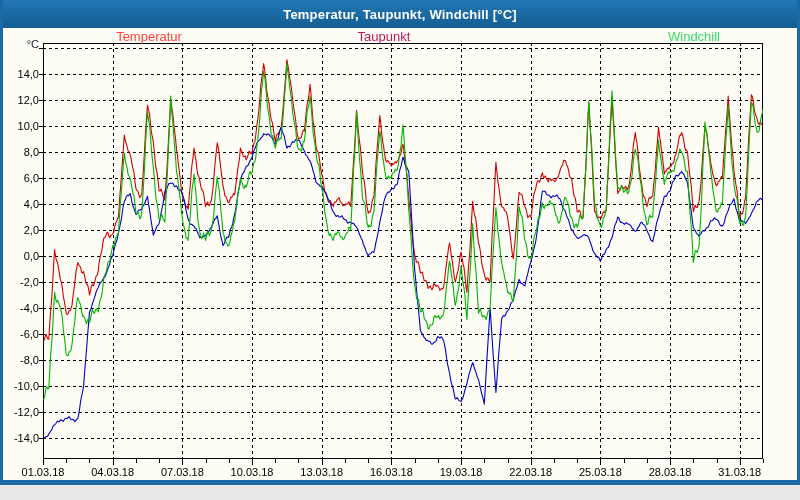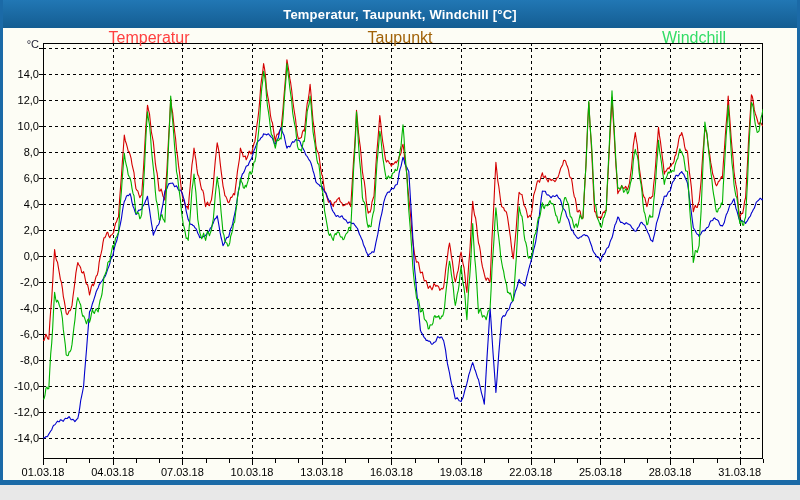--- a/index.html
+++ b/index.html
@@ -1,21 +1,21 @@
 <!DOCTYPE html>
 <html><head>
 <meta charset="utf-8">
 <style>
   html,body{margin:0;padding:0;background:#e8e8e8;font-family:"Liberation Sans",sans-serif;}
   #app{position:relative;width:800px;height:485px;background:#fdfdf5;overflow:hidden;
        box-sizing:border-box;border-left:3px solid #1b6aa7;border-right:3px solid #1b6aa7;border-bottom:5px solid #1b6aa7;}
   #titlebar{position:absolute;left:-3px;top:0;width:800px;height:28px;
             background:linear-gradient(#2277b4,#145d92);display:flex;align-items:center;justify-content:center;}
   #titlebar span{color:#ffffff;font-size:13px;font-weight:bold;letter-spacing:0.2px;}
-  .legend-item{position:absolute;top:29px;transform:translateX(-50%);font-size:16px;white-space:nowrap;text-align:center;}
+  .legend-item{position:absolute;top:29px;transform:translateX(-50%);font-size:13px;white-space:nowrap;text-align:center;}
   #unit-label{position:absolute;left:0;top:38px;width:36px;text-align:right;font-size:11px;color:#1a1a2e;}
   #chart-svg{position:absolute;left:0;top:0;}
   svg text{font-family:"Liberation Sans",sans-serif;font-size:11px;fill:#000;}
 </style>
 </head>
 <body>
 
 <div id="app">
   <div id="titlebar">
     <span>Temperatur, Taupunkt, Windchill [°C]</span>
@@ -127,17 +127,17 @@
       <text x="597.4193548387096" y="476" text-anchor="middle">25.03.18</text>
       <text x="667.0967741935484" y="476" text-anchor="middle">28.03.18</text>
       <text x="736.7741935483871" y="476" text-anchor="middle">31.03.18</text>
       <rect x="40.5" y="43.5" width="719" height="415" fill="none" stroke="#000" stroke-width="1" shape-rendering="crispEdges"></rect>
       <polyline points="40.0,340.5 41.0,340.5 41.9,337.6 42.9,334.2 43.9,336.5 44.8,338.8 45.8,339.2 46.8,322.9 47.7,310.3 48.7,298.7 49.7,282.1 50.6,265.3 51.6,249.5 52.6,256.8 53.5,260.3 54.5,262.2 55.5,268.2 56.5,273.9 57.4,279.4 58.4,282.2 59.4,288.4 60.3,296.3 61.3,301.1 62.3,307.2 63.2,313.2 64.2,314.6 65.2,313.3 66.1,310.8 67.1,310.8 68.1,308.2 69.0,305.4 70.0,296.3 71.0,289.0 71.9,282.1 72.9,272.9 73.9,267.2 74.8,262.5 75.8,264.9 76.8,266.0 77.7,268.0 78.7,272.5 79.7,272.9 80.6,271.6 81.6,275.8 82.6,281.0 83.5,284.3 84.5,284.3 85.5,288.6 86.5,295.0 87.4,291.4 88.4,286.4 89.4,284.1 90.3,285.8 91.3,283.6 92.3,279.4 93.2,276.1 94.2,275.1 95.2,271.2 96.1,262.7 97.1,257.3 98.1,253.4 99.0,249.5 100.0,242.3 101.0,237.7 101.9,237.8 102.9,235.5 103.9,232.6 104.8,232.3 105.8,236.0 106.8,237.7 107.7,235.3 108.7,234.9 109.7,233.9 110.6,232.6 111.6,227.1 112.6,223.0 113.5,221.8 114.5,218.6 115.5,217.0 116.5,201.1 117.4,189.1 118.4,176.2 119.4,161.4 120.3,149.3 121.3,135.1 122.3,140.7 123.2,143.2 124.2,146.8 125.2,151.1 126.1,151.8 127.1,154.6 128.1,158.4 129.0,164.3 130.0,168.6 131.0,172.7 131.9,181.3 132.9,188.4 133.9,190.3 134.8,190.9 135.8,194.3 136.8,197.7 137.7,195.9 138.7,194.9 139.7,180.3 140.6,166.5 141.6,148.8 142.6,130.8 143.5,118.1 144.5,105.2 145.5,109.9 146.5,113.9 147.4,122.5 148.4,132.2 149.4,137.0 150.3,141.6 151.3,151.6 152.3,162.8 153.2,169.1 154.2,173.7 155.2,182.4 156.1,191.0 157.1,191.0 158.1,189.0 159.0,191.8 160.0,196.3 161.0,197.7 161.9,200.1 162.9,183.9 163.9,170.4 164.8,152.9 165.8,134.0 166.8,117.3 167.7,98.7 168.7,107.5 169.7,113.2 170.6,122.1 171.6,131.4 172.6,138.9 173.5,149.4 174.5,155.9 175.5,165.4 176.5,172.5 177.4,180.3 178.4,190.0 179.4,196.2 180.3,200.0 181.3,201.6 182.3,205.3 183.2,207.1 184.2,206.3 185.2,209.2 186.1,197.6 187.1,187.2 188.1,174.5 189.0,164.5 190.0,158.0 191.0,148.1 191.9,154.1 192.9,159.9 193.9,168.9 194.8,174.6 195.8,176.3 196.8,180.6 197.7,185.6 198.7,189.8 199.7,190.1 200.6,193.3 201.6,200.9 202.6,206.6 203.5,203.8 204.5,202.0 205.5,205.0 206.5,205.6 207.4,202.2 208.4,200.1 209.4,193.0 210.3,185.0 211.3,172.0 212.3,160.6 213.2,152.3 214.2,142.9 215.2,147.6 216.1,152.5 217.1,162.4 218.1,170.9 219.0,177.6 220.0,185.8 221.0,190.4 221.9,195.6 222.9,196.6 223.9,198.9 224.8,202.0 225.8,202.7 226.8,200.6 227.7,197.4 228.7,197.4 229.7,195.5 230.6,193.5 231.6,194.9 232.6,186.9 233.5,179.9 234.5,170.9 235.5,164.8 236.5,158.5 237.4,148.1 238.4,151.0 239.4,153.2 240.3,156.8 241.3,156.5 242.3,156.0 243.2,159.8 244.2,157.5 245.2,154.9 246.1,151.1 247.1,152.2 248.1,154.1 249.0,152.0 250.0,147.0 251.0,143.5 251.9,141.4 252.9,134.0 253.9,125.2 254.8,119.5 255.8,110.8 256.8,99.6 257.7,86.4 258.7,78.4 259.7,72.1 260.6,63.6 261.6,69.0 262.6,77.4 263.5,88.6 264.5,95.1 265.5,100.2 266.5,106.5 267.4,115.0 268.4,120.4 269.4,122.7 270.3,128.8 271.3,135.6 272.3,141.6 273.2,136.5 274.2,133.9 275.2,134.5 276.1,132.0 277.1,129.9 278.1,128.6 279.0,119.6 280.0,109.0 281.0,95.8 281.9,85.3 282.9,73.2 283.9,59.7 284.8,64.8 285.8,70.9 286.8,78.4 287.7,83.2 288.7,90.5 289.7,100.0 290.6,107.0 291.6,113.3 292.6,119.5 293.5,128.9 294.5,135.4 295.5,139.0 296.5,138.2 297.4,138.1 298.4,137.3 299.4,132.3 300.3,130.1 301.3,131.2 302.3,122.5 303.2,112.3 304.2,103.5 305.2,99.7 306.1,93.6 307.1,84.4 308.1,95.3 309.0,108.6 310.0,120.5 311.0,127.0 311.9,135.1 312.9,145.5 313.9,150.4 314.8,151.9 315.8,154.2 316.8,162.0 317.7,168.7 318.7,174.1 319.7,177.0 320.6,184.0 321.6,190.7 322.6,192.7 323.5,195.7 324.5,198.8 325.5,202.3 326.5,201.6 327.4,200.6 328.4,203.3 329.4,204.6 330.3,206.6 331.3,202.4 332.3,201.9 333.2,201.9 334.2,199.2 335.2,198.8 336.1,197.5 337.1,201.4 338.1,202.3 339.0,203.2 340.0,205.9 341.0,205.3 341.9,205.3 342.9,203.7 343.9,204.2 344.8,203.7 345.8,201.8 346.8,204.2 347.7,206.6 348.7,191.2 349.7,174.5 350.6,159.9 351.6,146.9 352.6,129.0 353.5,110.4 354.5,121.0 355.5,132.8 356.5,141.3 357.4,147.7 358.4,159.0 359.4,171.5 360.3,177.2 361.3,181.6 362.3,189.8 363.2,200.9 364.2,207.6 365.2,213.1 366.1,211.6 367.1,212.2 368.1,208.8 369.0,202.0 370.0,198.8 371.0,196.2 371.9,182.0 372.9,164.7 373.9,151.2 374.8,141.1 375.8,128.2 376.8,115.6 377.7,122.8 378.7,133.7 379.7,141.6 380.6,146.6 381.6,153.9 382.6,159.8 383.5,162.1 384.5,160.5 385.5,161.1 386.5,163.5 387.4,163.7 388.4,166.3 389.4,163.5 390.3,164.3 391.3,163.3 392.3,161.7 393.2,162.9 394.2,161.1 395.2,160.3 396.1,156.8 397.1,155.2 398.1,152.9 399.0,147.1 400.0,144.2 401.0,151.5 401.9,160.6 402.9,167.2 403.9,175.2 404.8,187.5 405.8,197.5 406.8,207.5 407.7,216.9 408.7,229.5 409.7,240.7 410.6,246.9 411.6,254.7 412.6,258.4 413.5,262.3 414.5,261.8 415.5,262.4 416.5,268.1 417.4,272.9 418.4,272.5 419.4,272.1 420.3,276.8 421.3,280.9 422.3,280.5 423.2,280.7 424.2,284.3 425.2,288.4 426.1,287.2 427.1,285.9 428.1,288.3 429.0,289.8 430.0,287.3 431.0,283.5 431.9,284.8 432.9,286.4 433.9,285.4 434.8,285.9 435.8,287.2 436.8,290.4 437.7,289.4 438.7,288.4 439.7,289.0 440.6,287.2 441.6,279.8 442.6,270.2 443.5,263.7 444.5,256.4 445.5,248.0 446.5,243.0 447.4,248.6 448.4,256.3 449.4,261.6 450.3,269.0 451.3,277.5 452.3,282.0 453.2,278.3 454.2,273.3 455.2,270.2 456.1,264.0 457.1,255.9 458.1,252.1 459.0,257.7 460.0,263.6 461.0,267.5 461.9,275.4 462.9,285.8 463.9,292.4 464.8,277.5 465.8,263.4 466.8,252.0 467.7,236.2 468.7,217.4 469.7,201.4 470.6,209.2 471.6,215.3 472.6,218.0 473.5,224.9 474.5,234.9 475.5,243.0 476.5,246.2 477.4,251.5 478.4,260.9 479.4,266.7 480.3,269.8 481.3,274.2 482.3,278.1 483.2,280.3 484.2,278.0 485.2,278.4 486.1,280.8 487.1,282.0 488.1,259.4 489.0,238.0 490.0,220.7 491.0,201.3 491.9,181.1 492.9,162.4 493.9,171.9 494.8,180.8 495.8,186.5 496.8,194.2 497.7,201.5 498.7,206.6 499.7,207.3 500.6,207.8 501.6,210.7 502.6,211.0 503.5,212.4 504.5,217.0 505.5,223.9 506.5,231.0 507.4,237.0 508.4,246.4 509.4,254.4 510.3,258.6 511.3,248.3 512.3,238.2 513.2,228.5 514.2,214.3 515.2,201.3 516.1,192.3 517.1,193.8 518.1,194.2 519.0,194.5 520.0,200.1 521.0,205.2 521.9,206.6 522.9,208.7 523.9,213.0 524.8,217.6 525.8,216.5 526.8,215.4 527.7,217.0 528.7,212.2 529.7,204.3 530.6,195.4 531.6,192.1 532.6,189.1 533.5,184.5 534.5,180.8 535.5,180.8 536.5,182.3 537.4,179.1 538.4,175.6 539.4,172.8 540.3,176.9 541.3,177.4 542.3,175.9 543.2,178.3 544.2,180.2 545.2,181.9 546.1,178.8 547.1,178.8 548.1,180.6 549.0,179.6 550.0,180.0 551.0,180.6 551.9,181.6 552.9,180.3 553.9,177.8 554.8,177.7 555.8,174.9 556.8,171.5 557.7,168.2 558.7,166.4 559.7,164.7 560.6,160.6 561.6,160.2 562.6,161.1 563.5,164.4 564.5,166.5 565.5,169.8 566.5,175.9 567.4,178.0 568.4,178.0 569.4,184.2 570.3,191.5 571.3,196.7 572.3,198.3 573.2,203.9 574.2,211.8 575.2,211.9 576.1,210.2 577.1,211.2 578.1,216.5 579.0,218.5 580.0,218.3 581.0,199.9 581.9,184.1 582.9,165.6 583.9,142.4 584.8,121.8 585.8,102.6 586.8,120.7 587.7,135.2 588.7,152.0 589.7,173.4 590.6,192.8 591.6,211.8 592.6,211.7 593.5,215.8 594.5,218.3 595.5,217.0 596.5,217.4 597.4,217.0 598.4,217.8 599.4,214.4 600.3,212.0 601.3,212.4 602.3,210.6 603.2,210.5 604.2,189.2 605.2,171.7 606.1,153.4 607.1,133.4 608.1,116.4 609.0,97.4 610.0,115.8 611.0,131.2 611.9,147.8 612.9,165.1 613.9,178.5 614.8,193.6 615.8,191.2 616.8,190.6 617.7,188.1 618.7,185.4 619.7,187.4 620.6,188.4 621.6,188.0 622.6,186.4 623.5,187.9 624.5,189.7 625.5,186.3 626.5,183.2 627.4,175.5 628.4,168.5 629.4,157.5 630.3,145.6 631.3,139.0 632.3,132.5 633.2,139.0 634.2,144.5 635.2,154.8 636.1,166.6 637.1,173.7 638.1,180.6 639.0,186.6 640.0,194.2 641.0,197.0 641.9,197.8 642.9,202.3 643.9,206.6 644.8,203.7 645.8,198.3 646.8,197.4 647.7,198.5 648.7,196.8 649.7,196.2 650.6,185.0 651.6,176.8 652.6,165.0 653.5,151.7 654.5,140.6 655.5,127.3 656.5,135.9 657.4,141.2 658.4,149.4 659.4,157.9 660.3,164.4 661.3,174.1 662.3,171.3 663.2,171.3 664.2,169.1 665.2,167.9 666.1,168.9 667.1,166.3 668.1,166.1 669.0,163.8 670.0,163.6 671.0,161.5 671.9,156.2 672.9,154.6 673.9,149.7 674.8,145.8 675.8,139.2 676.8,135.4 677.7,135.5 678.7,132.5 679.7,135.9 680.6,139.5 681.6,146.4 682.6,150.4 683.5,150.1 684.5,152.0 685.5,163.0 686.5,173.2 687.4,179.1 688.4,187.6 689.4,200.4 690.3,211.8 691.3,208.1 692.3,205.2 693.2,207.3 694.2,207.5 695.2,203.9 696.1,201.4 697.1,191.5 698.1,181.1 699.0,165.6 700.0,151.3 701.0,139.9 701.9,127.3 702.9,130.9 703.9,134.3 704.8,142.5 705.8,149.6 706.8,155.1 707.7,162.4 708.7,167.7 709.7,174.0 710.6,176.4 711.6,180.0 712.6,184.2 713.5,185.8 714.5,184.1 715.5,181.2 716.5,181.0 717.4,178.9 718.4,176.6 719.4,178.0 720.3,163.8 721.3,150.7 722.3,135.7 723.2,123.8 724.2,112.1 725.2,96.1 726.1,109.7 727.1,122.9 728.1,137.4 729.0,147.7 730.0,157.5 731.0,171.5 731.9,178.4 732.9,184.7 733.9,189.7 734.8,199.7 735.8,210.8 736.8,218.3 737.7,214.9 738.7,213.3 739.7,213.5 740.6,208.4 741.6,201.5 742.6,197.5 743.5,181.4 744.5,162.7 745.5,141.5 746.5,125.3 747.4,111.0 748.4,94.8 749.4,96.8 750.3,101.7 751.3,109.9 752.3,113.7 753.2,116.1 754.2,119.5 755.2,123.4 756.1,124.5 757.1,122.2 758.1,123.3 759.0,125.1 760.0,126.0" fill="none" stroke="#d40000" stroke-width="1.1" clip-path="url(#plotclip)" stroke-linejoin="round"></polyline>
       <polyline points="40.0,438.0 41.0,437.9 41.9,437.7 42.9,436.6 43.9,436.7 44.8,436.0 45.8,434.1 46.8,432.5 47.7,431.0 48.7,429.8 49.7,427.1 50.6,425.3 51.6,425.0 52.6,423.8 53.5,422.5 54.5,421.1 55.5,421.7 56.5,421.6 57.4,419.8 58.4,420.0 59.4,420.7 60.3,421.3 61.3,419.5 62.3,418.3 63.2,418.5 64.2,418.5 65.2,417.5 66.1,416.6 67.1,418.2 68.1,419.6 69.0,419.8 70.0,419.3 71.0,420.4 71.9,421.6 72.9,420.3 73.9,419.1 74.8,418.5 75.8,413.8 76.8,407.4 77.7,400.5 78.7,395.8 79.7,391.0 80.6,386.0 81.6,372.5 82.6,360.8 83.5,349.7 84.5,336.8 85.5,324.4 86.5,311.9 87.4,310.4 88.4,307.3 89.4,303.7 90.3,301.3 91.3,298.1 92.3,295.0 93.2,291.7 94.2,289.5 95.2,287.7 96.1,284.9 97.1,283.4 98.1,282.0 99.0,281.0 100.0,279.2 101.0,277.6 101.9,276.9 102.9,274.5 103.9,271.6 104.8,268.8 105.8,266.5 106.8,263.6 107.7,259.5 108.7,257.4 109.7,256.0 110.6,251.9 111.6,247.2 112.6,243.6 113.5,241.5 114.5,237.5 115.5,232.6 116.5,227.9 117.4,223.9 118.4,218.6 119.4,211.5 120.3,206.0 121.3,201.4 122.3,199.7 123.2,196.8 124.2,195.3 125.2,195.8 126.1,194.9 127.1,193.6 128.1,197.2 129.0,202.3 130.0,206.2 131.0,208.3 131.9,211.3 132.9,214.4 133.9,213.9 134.8,211.5 135.8,210.1 136.8,210.2 137.7,209.5 138.7,209.2 139.7,206.3 140.6,205.2 141.6,203.5 142.6,200.7 143.5,198.9 144.5,196.2 145.5,203.7 146.5,209.6 147.4,216.0 148.4,222.9 149.4,228.6 150.3,235.2 151.3,232.3 152.3,230.6 153.2,228.3 154.2,225.8 155.2,225.1 156.1,223.5 157.1,218.8 158.1,213.2 159.0,208.6 160.0,204.0 161.0,197.2 161.9,191.0 162.9,189.5 163.9,188.5 164.8,186.0 165.8,183.6 166.8,183.6 167.7,183.2 168.7,183.3 169.7,183.1 170.6,184.8 171.6,186.7 172.6,186.2 173.5,185.8 174.5,187.8 175.5,190.1 176.5,190.3 177.4,190.0 178.4,191.8 179.4,193.6 180.3,197.1 181.3,200.1 182.3,205.3 183.2,211.1 184.2,215.2 185.2,219.6 186.1,221.3 187.1,223.9 188.1,224.5 189.0,224.4 190.0,225.6 191.0,226.1 191.9,227.8 192.9,228.4 193.9,230.6 194.8,233.2 195.8,235.0 196.8,237.8 197.7,237.1 198.7,237.7 199.7,237.1 200.6,236.4 201.6,236.5 202.6,235.2 203.5,234.5 204.5,232.6 205.5,231.8 206.5,230.4 207.4,228.0 208.4,227.4 209.4,224.7 210.3,222.9 211.3,220.1 212.3,218.4 213.2,217.9 214.2,215.7 215.2,221.2 216.1,226.4 217.1,232.7 218.1,237.5 219.0,240.8 220.0,245.6 221.0,244.0 221.9,242.3 222.9,239.1 223.9,237.4 224.8,237.5 225.8,236.5 226.8,232.4 227.7,228.7 228.7,226.9 229.7,223.7 230.6,218.7 231.6,214.4 232.6,209.7 233.5,204.4 234.5,197.0 235.5,190.7 236.5,185.9 237.4,180.6 238.4,177.1 239.4,174.0 240.3,173.1 241.3,171.4 242.3,168.6 243.2,166.3 244.2,165.8 245.2,165.3 246.1,162.7 247.1,160.7 248.1,159.4 249.0,157.2 250.0,153.9 251.0,150.3 251.9,148.5 252.9,145.9 253.9,143.1 254.8,141.6 255.8,140.5 256.8,139.9 257.7,138.1 258.7,137.3 259.7,136.3 260.6,133.8 261.6,134.2 262.6,134.2 263.5,135.0 264.5,134.3 265.5,133.8 266.5,135.1 267.4,136.2 268.4,137.4 269.4,138.1 270.3,140.7 271.3,143.4 272.3,144.2 273.2,141.8 274.2,139.7 275.2,138.1 276.1,134.1 277.1,129.9 278.1,127.3 279.0,130.7 280.0,133.3 281.0,135.2 281.9,139.5 282.9,144.4 283.9,148.1 284.8,146.6 285.8,146.3 286.8,147.0 287.7,145.4 288.7,143.1 289.7,141.6 290.6,142.3 291.6,141.6 292.6,139.6 293.5,139.7 294.5,140.2 295.5,140.3 296.5,140.8 297.4,142.6 298.4,145.8 299.4,147.4 300.3,148.9 301.3,150.7 302.3,153.7 303.2,155.6 304.2,156.4 305.2,158.3 306.1,159.9 307.1,161.1 308.1,163.5 309.0,166.7 310.0,170.7 311.0,173.6 311.9,177.4 312.9,181.9 313.9,183.1 314.8,183.9 315.8,184.4 316.8,186.0 317.7,186.4 318.7,185.8 319.7,187.7 320.6,189.9 321.6,191.9 322.6,192.4 323.5,194.3 324.5,197.5 325.5,199.6 326.5,201.2 327.4,203.4 328.4,207.5 329.4,210.4 330.3,211.8 331.3,213.1 332.3,215.2 333.2,216.5 334.2,215.6 335.2,215.7 336.1,217.0 337.1,217.2 338.1,216.2 339.0,215.8 340.0,217.8 341.0,219.1 341.9,219.6 342.9,219.9 343.9,221.8 344.8,223.2 345.8,222.4 346.8,222.1 347.7,222.2 348.7,223.7 349.7,223.4 350.6,223.2 351.6,224.9 352.6,226.1 353.5,227.4 354.5,228.5 355.5,231.5 356.5,234.5 357.4,236.1 358.4,238.5 359.4,240.4 360.3,244.2 361.3,246.4 362.3,248.6 363.2,251.7 364.2,253.6 365.2,256.0 366.1,254.3 367.1,253.8 368.1,253.1 369.0,251.7 370.0,252.1 371.0,252.1 371.9,247.8 372.9,242.6 373.9,238.2 374.8,234.2 375.8,228.2 376.8,222.2 377.7,217.7 378.7,213.8 379.7,208.7 380.6,202.9 381.6,199.4 382.6,196.2 383.5,194.6 384.5,192.4 385.5,191.9 386.5,192.3 387.4,190.6 388.4,188.4 389.4,188.4 390.3,189.0 391.3,187.8 392.3,185.3 393.2,184.7 394.2,184.5 395.2,179.4 396.1,173.2 397.1,168.9 398.1,166.1 399.0,161.7 400.0,157.2 401.0,159.9 401.9,163.9 402.9,166.3 403.9,167.4 404.8,169.6 405.8,171.5 406.8,187.9 407.7,202.7 408.7,218.8 409.7,235.9 410.6,252.0 411.6,269.0 412.6,278.6 413.5,289.8 414.5,300.1 415.5,309.8 416.5,320.6 417.4,330.1 418.4,332.7 419.4,333.9 420.3,335.8 421.3,337.8 422.3,338.5 423.2,340.5 424.2,340.3 425.2,341.1 426.1,341.1 427.1,341.5 428.1,343.6 429.0,344.4 430.0,343.6 431.0,342.3 431.9,342.2 432.9,341.3 433.9,338.5 434.8,336.6 435.8,337.2 436.8,338.0 437.7,337.1 438.7,337.0 439.7,339.1 440.6,340.5 441.6,345.4 442.6,350.4 443.5,357.5 444.5,363.9 445.5,368.3 446.5,373.0 447.4,378.2 448.4,383.4 449.4,386.2 450.3,389.3 451.3,394.3 452.3,399.0 453.2,398.5 454.2,397.7 455.2,399.3 456.1,400.8 457.1,401.0 458.1,401.6 459.0,399.4 460.0,397.7 461.0,393.8 461.9,390.0 462.9,387.1 463.9,383.4 464.8,379.6 465.8,374.9 466.8,371.9 467.7,368.8 468.7,365.1 469.7,362.6 470.6,365.3 471.6,369.0 472.6,371.3 473.5,374.3 474.5,377.7 475.5,379.5 476.5,384.1 477.4,387.9 478.4,392.6 479.4,396.2 480.3,399.3 481.3,404.2 482.3,387.6 483.2,371.4 484.2,354.4 485.2,339.0 486.1,324.4 487.1,308.0 488.1,322.5 489.0,337.0 490.0,352.5 491.0,366.1 491.9,378.5 492.9,392.5 493.9,380.2 494.8,367.3 495.8,353.2 496.8,341.1 497.7,330.3 498.7,318.4 499.7,316.5 500.6,315.6 501.6,316.2 502.6,314.9 503.5,312.4 504.5,310.6 505.5,309.9 506.5,308.2 507.4,304.6 508.4,302.6 509.4,301.7 510.3,300.2 511.3,295.5 512.3,291.6 513.2,289.6 514.2,286.5 515.2,282.7 516.1,279.4 517.1,281.6 518.1,283.4 519.0,283.4 520.0,284.4 521.0,285.5 521.9,285.9 522.9,281.2 523.9,276.6 524.8,273.4 525.8,269.1 526.8,265.3 527.7,262.5 528.7,258.5 529.7,254.5 530.6,249.8 531.6,246.3 532.6,242.1 533.5,236.5 534.5,229.0 535.5,221.6 536.5,214.4 537.4,205.5 538.4,197.4 539.4,191.0 540.3,191.3 541.3,191.3 542.3,191.3 543.2,193.5 544.2,195.0 545.2,194.9 546.1,195.5 547.1,196.7 548.1,197.9 549.0,196.7 550.0,195.7 551.0,196.2 551.9,196.6 552.9,195.8 553.9,194.9 554.8,196.6 555.8,198.2 556.8,198.8 557.7,200.5 558.7,203.8 559.7,207.5 560.6,208.8 561.6,210.0 562.6,211.8 563.5,215.7 564.5,218.0 565.5,219.5 566.5,223.1 567.4,226.7 568.4,230.0 569.4,230.1 570.3,231.8 571.3,234.3 572.3,235.2 573.2,236.5 574.2,237.8 575.2,238.6 576.1,238.1 577.1,237.0 578.1,237.0 579.0,236.1 580.0,235.2 581.0,234.6 581.9,235.0 582.9,235.7 583.9,235.3 584.8,236.4 585.8,237.8 586.8,241.0 587.7,243.5 588.7,246.2 589.7,250.0 590.6,252.0 591.6,253.4 592.6,254.7 593.5,256.4 594.5,257.4 595.5,257.1 596.5,258.7 597.4,261.2 598.4,258.9 599.4,256.0 600.3,254.3 601.3,254.2 602.3,252.3 603.2,249.5 604.2,248.0 605.2,247.5 606.1,245.6 607.1,241.7 608.1,239.4 609.0,237.8 610.0,234.0 611.0,228.9 611.9,225.1 612.9,223.3 613.9,220.4 614.8,217.0 615.8,218.0 616.8,220.7 617.7,222.4 618.7,222.2 619.7,222.9 620.6,223.5 621.6,224.3 622.6,223.1 623.5,222.7 624.5,223.8 625.5,224.0 626.5,224.8 627.4,225.0 628.4,226.9 629.4,228.5 630.3,229.0 631.3,230.6 632.3,231.3 633.2,230.9 634.2,228.9 635.2,227.3 636.1,226.3 637.1,223.8 638.1,222.2 639.0,222.6 640.0,224.1 641.0,224.9 641.9,225.6 642.9,228.2 643.9,230.0 644.8,232.5 645.8,234.3 646.8,237.1 647.7,240.0 648.7,240.6 649.7,241.7 650.6,237.6 651.6,233.8 652.6,228.5 653.5,223.2 654.5,220.2 655.5,217.0 656.5,213.1 657.4,208.8 658.4,206.5 659.4,204.6 660.3,200.4 661.3,196.2 662.3,196.1 663.2,196.4 664.2,194.6 665.2,192.1 666.1,191.5 667.1,191.0 668.1,187.7 669.0,183.6 670.0,181.6 671.0,180.5 671.9,177.8 672.9,175.4 673.9,175.2 674.8,176.1 675.8,175.1 676.8,173.4 677.7,172.8 678.7,171.5 679.7,173.4 680.6,174.0 681.6,176.2 682.6,178.7 683.5,180.4 684.5,183.2 685.5,190.1 686.5,198.4 687.4,205.5 688.4,212.8 689.4,220.9 690.3,227.4 691.3,229.6 692.3,230.7 693.2,232.8 694.2,234.2 695.2,234.5 696.1,236.5 697.1,234.7 698.1,233.6 699.0,231.6 700.0,230.6 701.0,231.1 701.9,230.0 702.9,228.9 703.9,227.6 704.8,227.5 705.8,226.0 706.8,222.8 707.7,220.9 708.7,220.8 709.7,220.4 710.6,218.5 711.6,217.9 712.6,219.2 713.5,219.6 714.5,220.1 715.5,221.0 716.5,223.9 717.4,225.6 718.4,225.6 719.4,226.1 720.3,224.5 721.3,222.5 722.3,218.2 723.2,214.8 724.2,212.9 725.2,210.5 726.1,207.4 727.1,204.6 728.1,204.0 729.0,202.7 730.0,200.5 731.0,198.8 731.9,203.4 732.9,208.2 733.9,210.9 734.8,214.2 735.8,218.0 736.8,220.9 737.7,220.8 738.7,220.3 739.7,221.4 740.6,221.7 741.6,221.9 742.6,223.5 743.5,221.8 744.5,220.6 745.5,218.4 746.5,217.2 747.4,216.0 748.4,213.1 749.4,211.5 750.3,209.5 751.3,208.2 752.3,205.3 753.2,202.4 754.2,201.4 755.2,200.5 756.1,199.6 757.1,198.2 758.1,198.9 759.0,199.8 760.0,198.8" fill="none" stroke="#0000cc" stroke-width="1.1" clip-path="url(#plotclip)" stroke-linejoin="round"></polyline>
       <polyline points="40.0,399.0 41.0,398.9 41.9,395.7 42.9,388.4 43.9,387.0 44.8,389.0 45.8,388.6 46.8,369.6 47.7,353.9 48.7,343.2 49.7,327.5 50.6,309.2 51.6,292.4 52.6,298.7 53.5,302.1 54.5,300.3 55.5,302.5 56.5,305.9 57.4,308.0 58.4,312.2 59.4,318.5 60.3,329.4 61.3,337.0 62.3,344.9 63.2,354.8 64.2,355.7 65.2,355.5 66.1,351.9 67.1,351.6 68.1,349.5 69.0,344.4 70.0,335.4 71.0,326.8 71.9,320.1 72.9,309.4 73.9,301.5 74.8,297.6 75.8,300.4 76.8,302.9 77.7,304.9 78.7,312.1 79.7,316.3 80.6,315.8 81.6,317.9 82.6,321.2 83.5,323.8 84.5,320.1 85.5,318.8 86.5,322.3 87.4,319.3 88.4,313.9 89.4,309.4 90.3,312.2 91.3,313.5 92.3,310.6 93.2,308.7 94.2,310.5 95.2,311.9 96.1,305.7 97.1,300.2 98.1,297.6 99.0,294.0 100.0,285.5 101.0,276.6 101.9,274.8 102.9,272.6 103.9,269.0 104.8,262.5 105.8,261.4 106.8,261.6 107.7,255.7 108.7,250.5 109.7,245.6 110.6,247.0 111.6,243.3 112.6,237.9 113.5,237.1 114.5,234.7 115.5,232.6 116.5,215.6 117.4,202.9 118.4,191.5 119.4,176.8 120.3,165.2 121.3,153.3 122.3,160.5 123.2,164.6 124.2,168.3 125.2,174.8 126.1,176.5 127.1,178.0 128.1,182.1 129.0,188.3 130.0,193.4 131.0,195.7 131.9,203.7 132.9,213.1 133.9,213.5 134.8,212.3 135.8,213.9 136.8,218.8 137.7,217.7 138.7,214.4 139.7,198.4 140.6,184.1 141.6,165.8 142.6,143.1 143.5,126.2 144.5,111.7 145.5,119.5 146.5,124.6 147.4,134.4 148.4,149.3 149.4,159.5 150.3,167.6 151.3,177.4 152.3,191.1 153.2,200.3 154.2,203.9 155.2,211.3 156.1,219.6 157.1,220.0 158.1,215.5 159.0,214.6 160.0,218.9 161.0,220.3 161.9,222.2 162.9,199.8 163.9,183.0 164.8,163.4 165.8,139.8 166.8,119.0 167.7,96.1 168.7,111.2 169.7,120.9 170.6,132.6 171.6,146.7 172.6,157.6 173.5,171.5 174.5,176.2 175.5,185.5 176.5,193.1 177.4,199.7 178.4,210.6 179.4,218.3 180.3,224.7 181.3,227.8 182.3,233.2 183.2,238.4 184.2,238.0 185.2,240.4 186.1,227.8 187.1,217.1 188.1,203.0 189.0,189.6 190.0,182.8 191.0,174.1 191.9,183.8 192.9,192.6 193.9,206.3 194.8,219.5 195.8,225.6 196.8,232.6 197.7,235.4 198.7,238.8 199.7,236.1 200.6,233.1 201.6,236.9 202.6,240.4 203.5,236.3 204.5,231.2 205.5,232.9 206.5,235.7 207.4,232.7 208.4,230.0 209.4,223.5 210.3,219.0 211.3,207.6 212.3,194.7 213.2,186.2 214.2,176.7 215.2,184.4 216.1,189.2 217.1,200.0 218.1,212.2 219.0,221.2 220.0,232.6 221.0,235.1 221.9,241.2 222.9,242.4 223.9,243.2 224.8,246.2 225.8,245.6 226.8,242.7 227.7,236.2 228.7,233.3 229.7,229.4 230.6,223.4 231.6,222.2 232.6,212.9 233.5,206.7 234.5,197.5 235.5,190.9 236.5,187.1 237.4,178.0 238.4,181.5 239.4,183.2 240.3,187.7 241.3,188.3 242.3,185.2 243.2,187.1 244.2,183.6 245.2,180.3 246.1,173.6 247.1,171.6 248.1,174.3 249.0,172.8 250.0,166.9 251.0,162.0 251.9,161.7 252.9,156.6 253.9,146.3 254.8,139.0 255.8,129.6 256.8,118.4 257.7,101.5 258.7,88.8 259.7,81.1 260.6,71.4 261.6,76.4 262.6,83.1 263.5,96.3 264.5,106.2 265.5,112.1 266.5,119.5 267.4,127.7 268.4,134.8 269.4,135.5 270.3,138.5 271.3,144.2 272.3,148.1 273.2,143.6 274.2,139.3 275.2,140.6 276.1,139.9 277.1,138.1 278.1,139.0 279.0,128.3 280.0,118.2 281.0,103.7 281.9,91.8 282.9,79.6 283.9,63.6 284.8,71.4 285.8,78.3 286.8,88.0 287.7,94.1 288.7,101.1 289.7,113.0 290.6,118.3 291.6,124.2 292.6,128.5 293.5,137.8 294.5,146.4 295.5,149.4 296.5,149.4 297.4,149.7 298.4,151.1 299.4,146.1 300.3,141.1 301.3,141.6 302.3,133.1 303.2,122.9 304.2,111.4 305.2,107.3 306.1,104.0 307.1,96.1 308.1,105.2 309.0,117.4 310.0,131.6 311.0,138.3 311.9,143.5 312.9,152.0 313.9,159.8 314.8,163.5 315.8,164.3 316.8,171.9 317.7,181.1 318.7,188.4 319.7,191.8 320.6,199.7 321.6,211.0 322.6,216.7 323.5,221.6 324.5,227.4 325.5,233.4 326.5,235.4 327.4,233.7 328.4,236.4 329.4,238.8 330.3,240.4 331.3,235.4 332.3,233.5 333.2,234.7 334.2,232.2 335.2,231.9 336.1,232.6 337.1,236.0 338.1,237.3 339.0,236.9 340.0,239.7 341.0,239.1 341.9,236.5 342.9,234.1 343.9,233.1 344.8,232.2 345.8,227.5 346.8,227.2 347.7,230.0 348.7,210.1 349.7,189.1 350.6,169.3 351.6,154.4 352.6,134.9 353.5,111.7 354.5,127.1 355.5,144.2 356.5,159.1 357.4,167.9 358.4,180.8 359.4,197.5 360.3,201.3 361.3,202.2 362.3,205.7 363.2,216.1 364.2,223.3 365.2,227.4 366.1,225.0 367.1,226.8 368.1,226.4 369.0,219.0 370.0,213.8 371.0,210.5 371.9,198.2 372.9,180.6 373.9,164.4 374.8,154.6 375.8,143.1 376.8,131.2 377.7,136.3 378.7,147.0 379.7,157.3 380.6,162.3 381.6,169.3 382.6,175.4 383.5,179.1 384.5,177.5 385.5,175.9 386.5,177.9 387.4,177.1 388.4,178.0 389.4,173.2 390.3,172.9 391.3,172.2 392.3,169.3 393.2,170.6 394.2,170.2 395.2,165.4 396.1,157.5 397.1,150.7 398.1,145.4 399.0,134.6 400.0,124.7 401.0,137.5 401.9,152.5 402.9,164.7 403.9,175.6 404.8,193.1 405.8,210.5 406.8,222.7 407.7,233.5 408.7,248.5 409.7,265.4 410.6,275.4 411.6,284.6 412.6,290.6 413.5,298.0 414.5,300.1 415.5,299.3 416.5,305.0 417.4,311.9 418.4,311.5 419.4,308.8 420.3,312.1 421.3,318.9 422.3,320.3 423.2,321.0 424.2,323.3 425.2,328.9 426.1,328.8 427.1,324.8 428.1,325.0 429.0,324.9 430.0,323.0 431.0,316.9 431.9,315.5 432.9,317.6 433.9,316.5 434.8,317.1 435.8,315.6 436.8,319.0 437.7,318.6 438.7,316.0 439.7,316.2 440.6,313.2 441.6,306.6 442.6,295.2 443.5,286.8 444.5,279.0 445.5,268.0 446.5,261.2 447.4,266.0 448.4,274.6 449.4,280.7 450.3,287.6 451.3,298.7 452.3,305.4 453.2,301.2 454.2,294.4 455.2,290.7 456.1,284.8 457.1,273.6 458.1,266.4 459.0,274.1 460.0,283.0 461.0,287.8 461.9,295.3 462.9,309.0 463.9,319.7 464.8,303.2 465.8,286.8 466.8,275.6 467.7,262.0 468.7,241.8 469.7,223.5 470.6,240.4 471.6,256.8 472.6,266.8 473.5,278.6 474.5,296.5 475.5,313.2 476.5,310.8 477.4,308.5 478.4,313.2 479.4,317.1 480.3,315.9 481.3,315.8 482.3,317.4 483.2,319.7 484.2,315.2 485.2,311.0 486.1,310.4 487.1,308.0 488.1,289.2 489.0,268.7 490.0,254.2 491.0,239.2 491.9,222.1 492.9,207.9 493.9,217.8 494.8,230.1 495.8,237.7 496.8,246.6 497.7,256.6 498.7,262.5 499.7,268.0 500.6,271.1 501.6,277.6 502.6,281.4 503.5,284.3 504.5,292.4 505.5,292.2 506.5,293.9 507.4,293.0 508.4,296.4 509.4,301.1 510.3,300.2 511.3,286.2 512.3,271.6 513.2,259.3 514.2,241.5 515.2,221.4 516.1,206.6 517.1,211.4 518.1,215.3 519.0,216.4 520.0,223.7 521.0,234.3 521.9,240.4 522.9,242.8 523.9,247.6 524.8,256.0 525.8,258.3 526.8,256.9 527.7,258.6 528.7,256.0 529.7,250.3 530.6,239.9 531.6,235.0 532.6,233.5 533.5,230.0 534.5,222.1 535.5,217.3 536.5,217.9 537.4,214.0 538.4,207.6 539.4,202.7 540.3,206.9 541.3,208.6 542.3,205.0 543.2,205.0 544.2,205.9 545.2,205.3 546.1,202.2 547.1,200.6 548.1,203.6 549.0,203.4 550.0,203.8 551.0,206.6 551.9,211.3 552.9,215.5 553.9,216.4 554.8,220.8 555.8,223.2 556.8,222.2 557.7,217.4 558.7,212.8 559.7,209.8 560.6,202.5 561.6,197.8 562.6,197.5 563.5,200.2 564.5,202.4 565.5,204.4 566.5,211.9 567.4,217.0 568.4,217.0 569.4,219.9 570.3,224.1 571.3,227.9 572.3,224.9 573.2,223.8 574.2,227.4 575.2,224.8 576.1,219.5 577.1,214.7 578.1,217.4 579.0,219.1 580.0,217.0 581.0,197.5 581.9,182.0 582.9,166.8 583.9,143.9 584.8,121.3 585.8,101.3 586.8,120.1 587.7,133.9 588.7,146.7 589.7,166.2 590.6,185.7 591.6,204.0 592.6,204.6 593.5,210.6 594.5,218.2 595.5,220.4 596.5,223.2 597.4,226.1 598.4,227.3 599.4,223.7 600.3,218.1 601.3,216.8 602.3,213.5 603.2,210.5 604.2,186.9 605.2,167.1 606.1,148.7 607.1,127.1 608.1,109.0 609.0,90.9 610.0,109.8 611.0,126.1 611.9,142.2 612.9,161.2 613.9,175.3 614.8,188.4 615.8,187.9 616.8,189.1 617.7,188.9 618.7,185.6 619.7,188.0 620.6,192.3 621.6,191.3 622.6,188.9 623.5,189.4 624.5,193.8 625.5,192.4 626.5,188.4 627.4,183.2 628.4,180.0 629.4,172.8 630.3,160.6 631.3,153.7 632.3,149.4 633.2,153.8 634.2,155.2 635.2,160.8 636.1,172.2 637.1,179.3 638.1,184.5 639.0,192.0 640.0,203.7 641.0,211.5 641.9,213.6 642.9,218.9 643.9,224.8 644.8,224.0 645.8,218.0 646.8,215.0 647.7,217.2 648.7,216.7 649.7,217.0 650.6,202.3 651.6,193.2 652.6,182.0 653.5,167.0 654.5,154.8 655.5,140.3 656.5,150.6 657.4,155.6 658.4,162.2 659.4,171.0 660.3,176.3 661.3,184.5 662.3,179.2 663.2,178.1 664.2,175.4 665.2,172.0 666.1,173.2 667.1,171.5 668.1,172.4 669.0,170.5 670.0,171.0 671.0,171.3 671.9,165.7 672.9,162.4 673.9,159.6 674.8,158.4 675.8,153.4 676.8,148.8 677.7,151.0 678.7,152.0 679.7,154.7 680.6,156.6 681.6,163.7 682.6,170.9 683.5,171.0 684.5,171.5 685.5,188.5 686.5,206.3 687.4,217.8 688.4,228.4 689.4,245.4 690.3,262.5 691.3,257.3 692.3,250.6 693.2,250.7 694.2,252.5 695.2,248.9 696.1,245.6 697.1,227.1 698.1,211.1 699.0,188.7 700.0,164.2 701.0,143.8 701.9,122.1 702.9,129.2 703.9,133.0 704.8,142.2 705.8,153.0 706.8,160.9 707.7,171.5 708.7,177.9 709.7,188.3 710.6,194.3 711.6,199.9 712.6,207.9 713.5,211.8 714.5,212.0 715.5,208.5 716.5,208.3 717.4,206.9 718.4,203.0 719.4,204.0 720.3,185.4 721.3,169.7 722.3,151.1 723.2,135.4 724.2,122.9 725.2,105.2 726.1,120.2 727.1,133.8 728.1,150.5 729.0,163.2 730.0,171.5 731.0,184.5 731.9,190.3 732.9,196.0 733.9,197.8 734.8,204.1 735.8,215.6 736.8,223.5 737.7,221.6 738.7,220.9 739.7,225.2 740.6,225.3 741.6,219.9 742.6,217.0 743.5,200.2 744.5,181.8 745.5,157.3 746.5,136.3 747.4,120.3 748.4,102.6 749.4,104.3 750.3,107.5 751.3,117.3 752.3,124.4 753.2,127.7 754.2,132.5 755.2,131.9 756.1,130.8 757.1,123.2 758.1,117.6 759.0,114.4 760.0,109.1" fill="none" stroke="#00b400" stroke-width="1.1" clip-path="url(#plotclip)" stroke-linejoin="round"></polyline>
     </svg>
 
   <span class="legend-item" style="color: rgb(255, 64, 64); left: 146px;">Temperatur</span>
-  <span class="legend-item" style="color: #a16207; left: 397px;">Taupunkt</span>
+  <span class="legend-item" style="color: #be185d; left: 381px;">Taupunkt</span>
   <span class="legend-item" style="color: rgb(51, 221, 102); left: 646px; margin-left: 45px;">Windchill</span>
 
   <span id="unit-label">°C</span>
 </div>
 
 </body></html>

